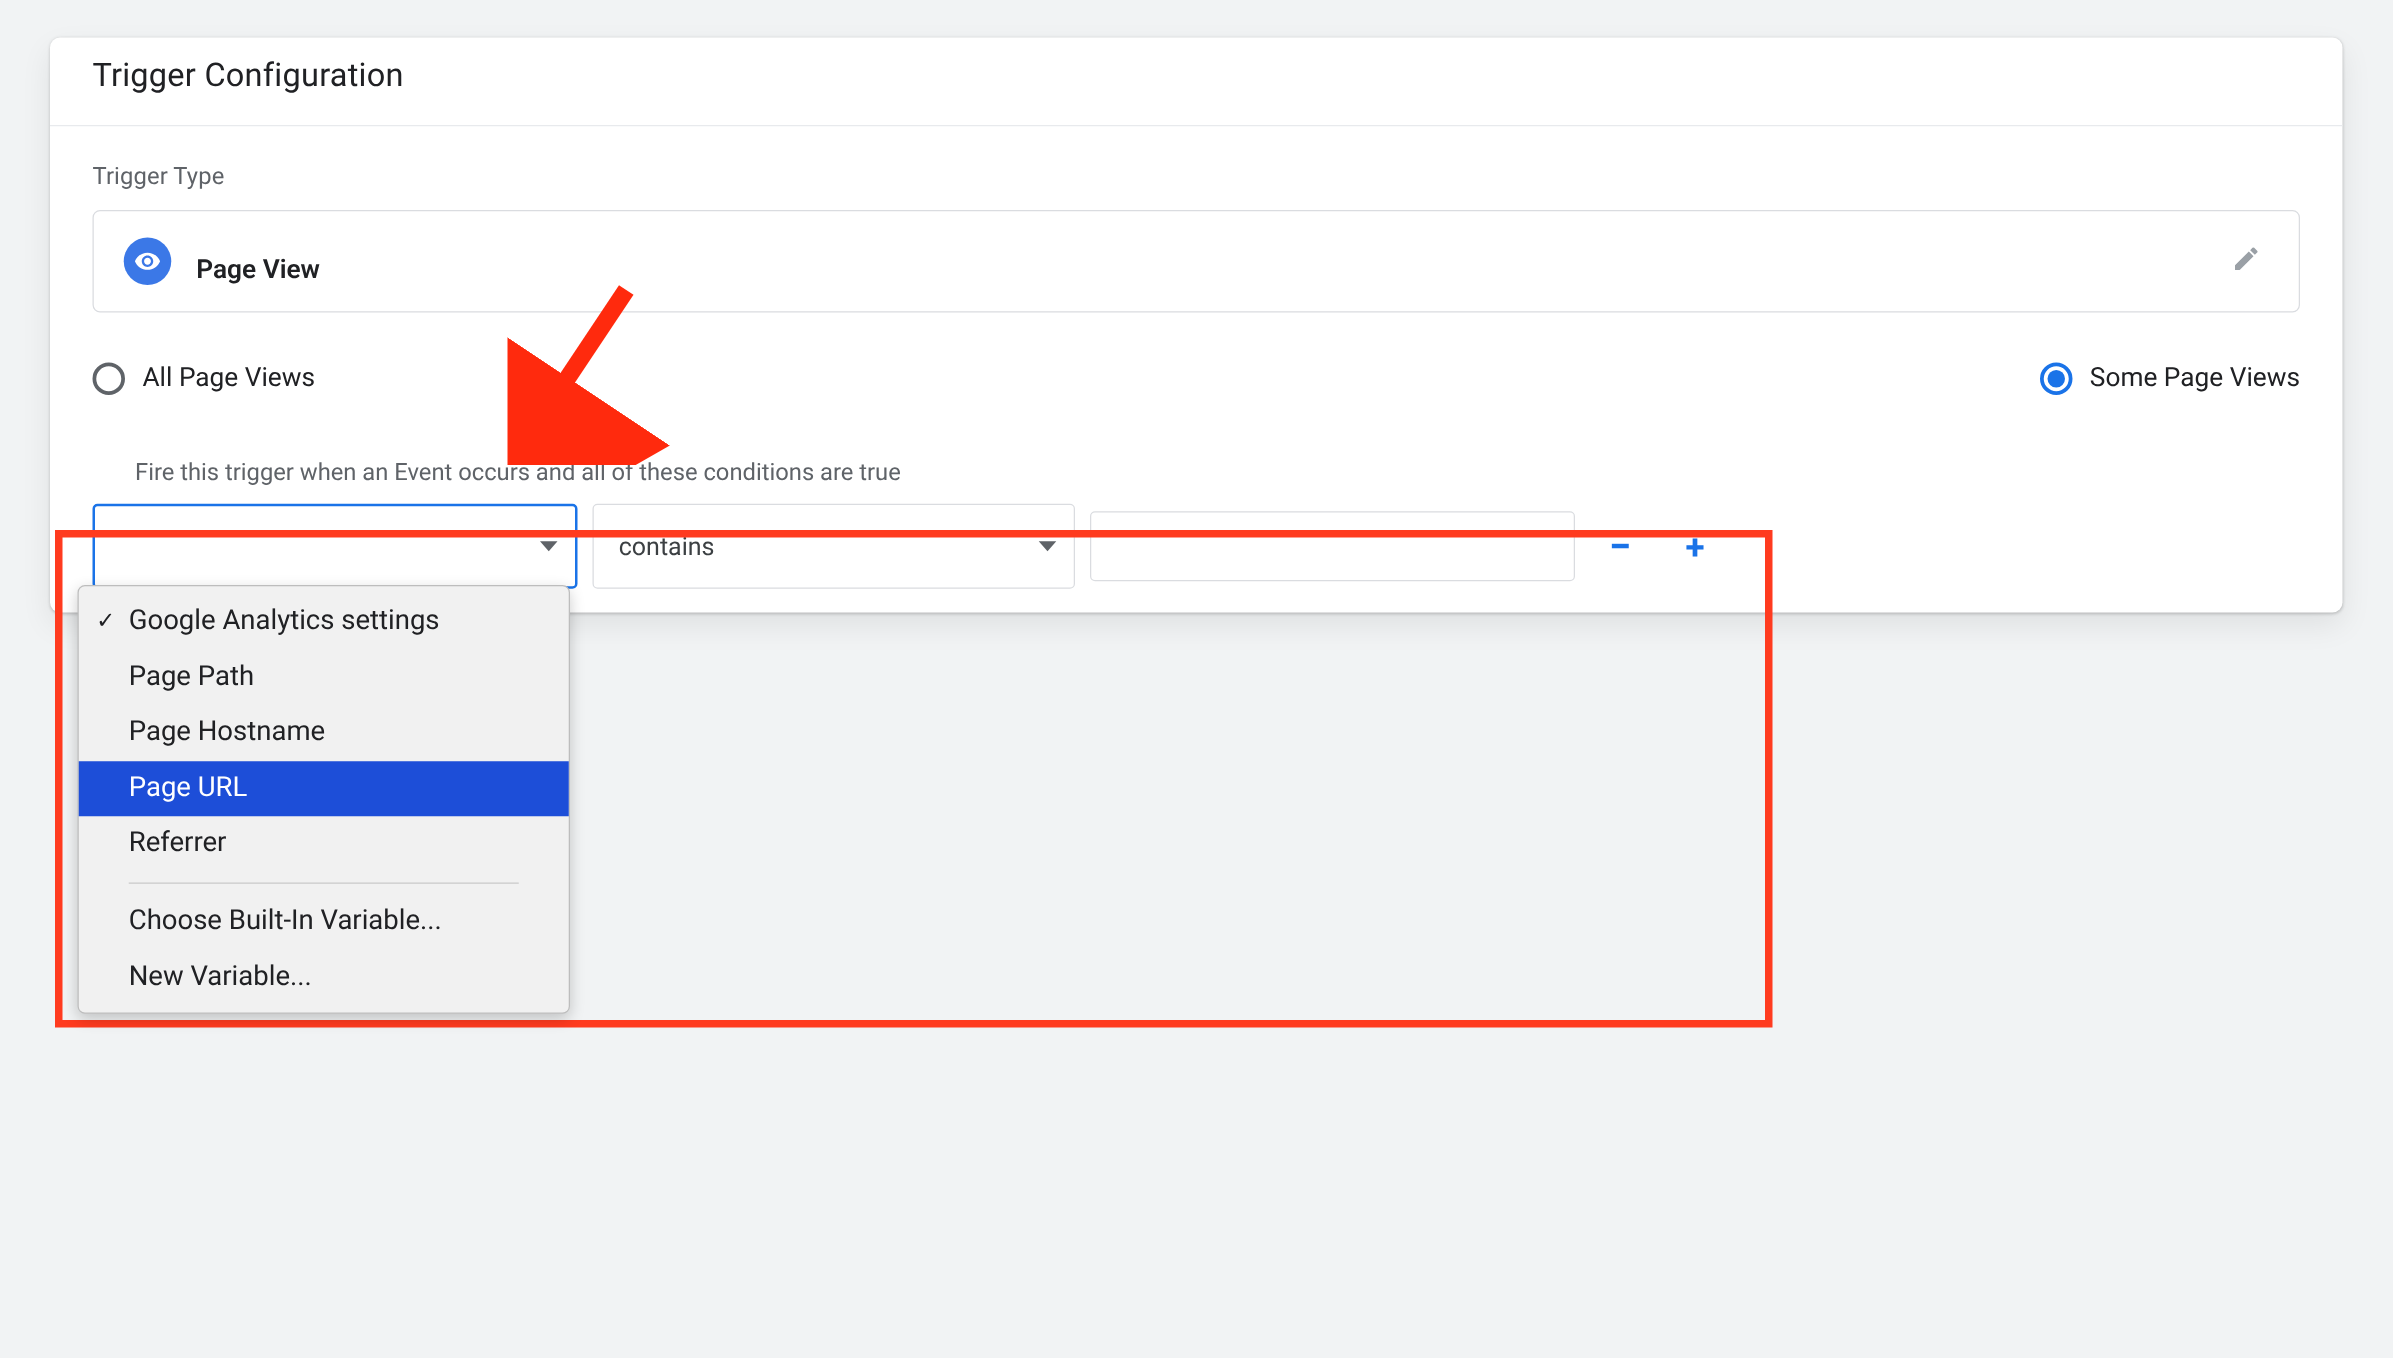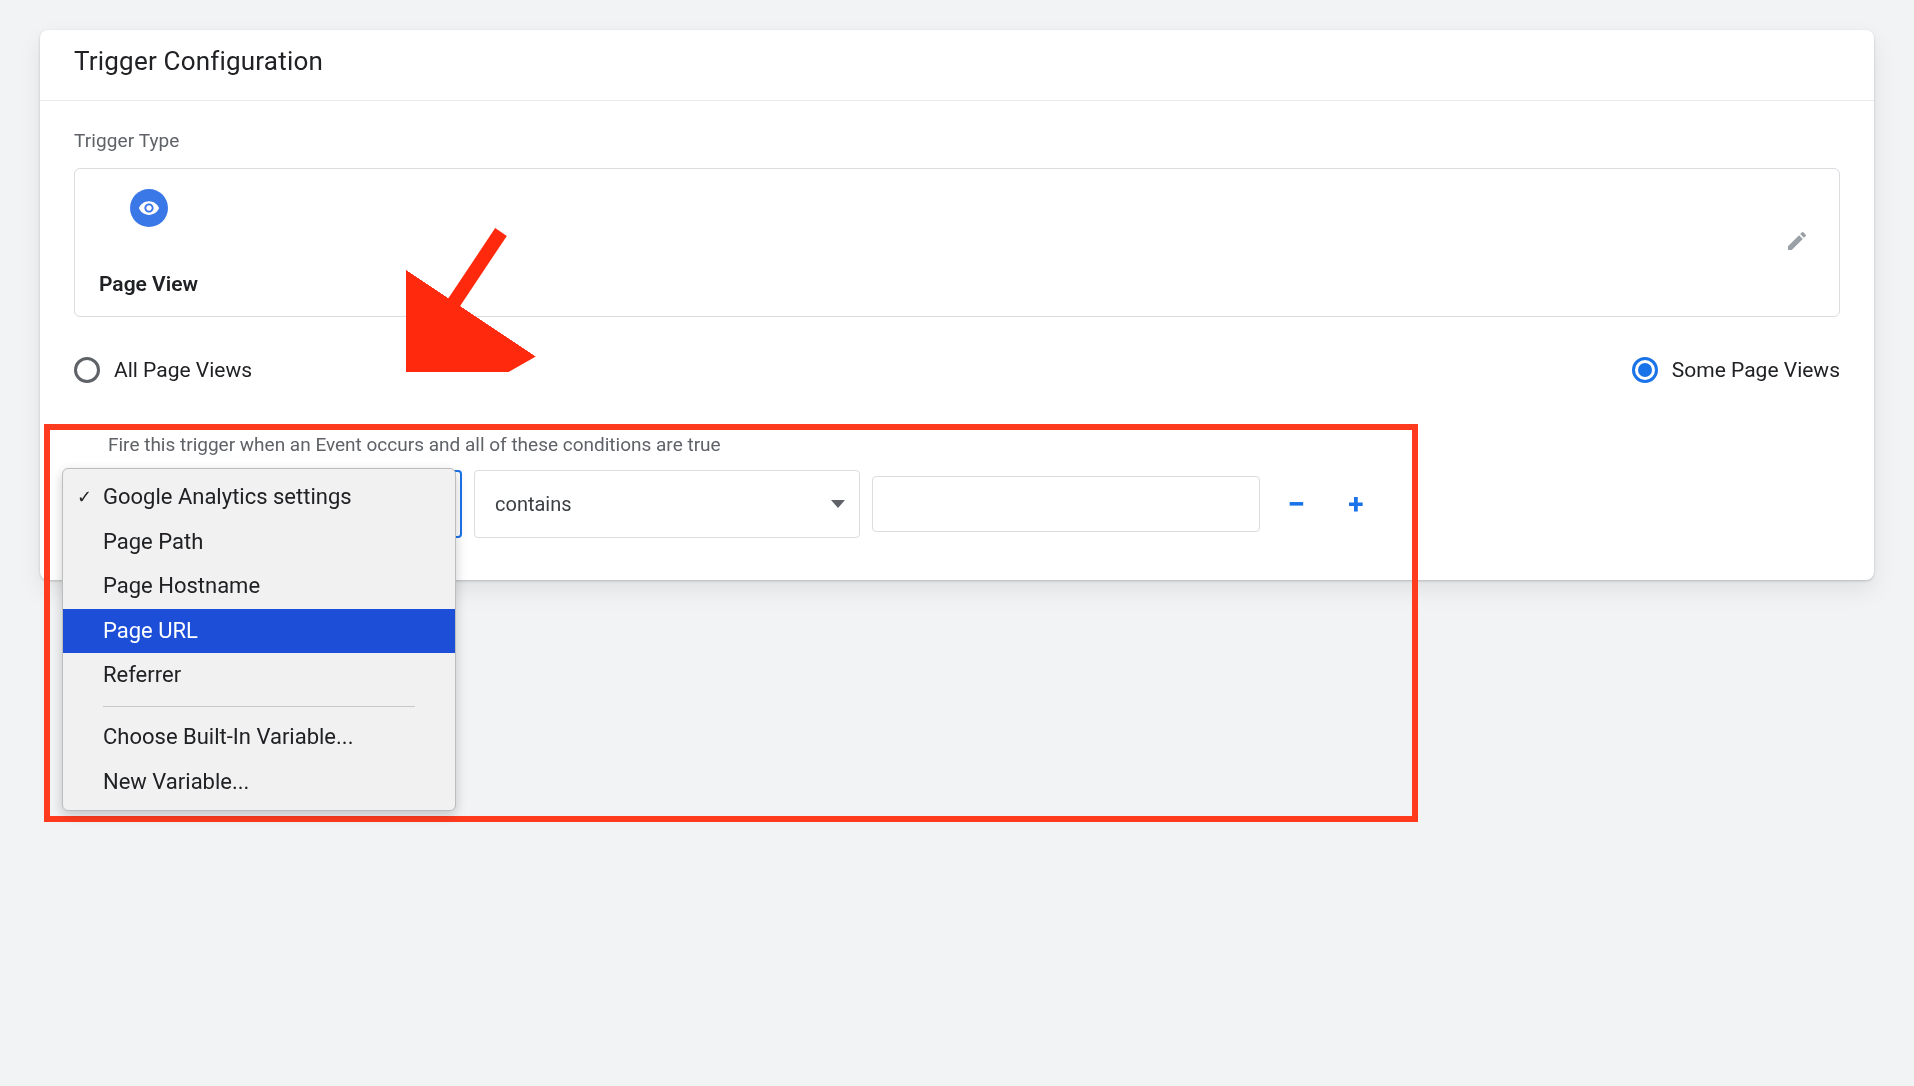--- a/index.html
+++ b/index.html
@@ -22,44 +22,43 @@
     padding: 16px 34px 24px;
     border-bottom: 1px solid #e8eaed;
   }
   .card-title {
     font-size: 26px;
     font-weight: 400;
     color: #202124;
     letter-spacing: 0.2px;
   }
   .card-body {
-    padding: 28px 34px 42px;
+    padding: 28px 34px 19px;
     position: relative;
   }
   .section-label {
     font-size: 19px;
     color: #5f6368;
     margin-bottom: 16px;
     font-weight: 400;
     letter-spacing: 0.1px;
   }
   .type-row {
     border: 1px solid #dadce0;
     border-radius: 6px;
     padding: 20px 24px;
     display: flex;
     align-items: center;
     justify-content: space-between;
     margin-bottom: 40px;
   }
   .type-left {
     display: flex;
-    align-items: center;
-    gap: 45px;
-    flex-direction: column;
+    align-items: flex-end;
+    gap: 20px;
   }
   .type-icon {
     width: 38px;
     height: 38px;
     border-radius: 50%;
     background: #3b78e7;
     display: flex;
     align-items: center;
     justify-content: center;
   }

